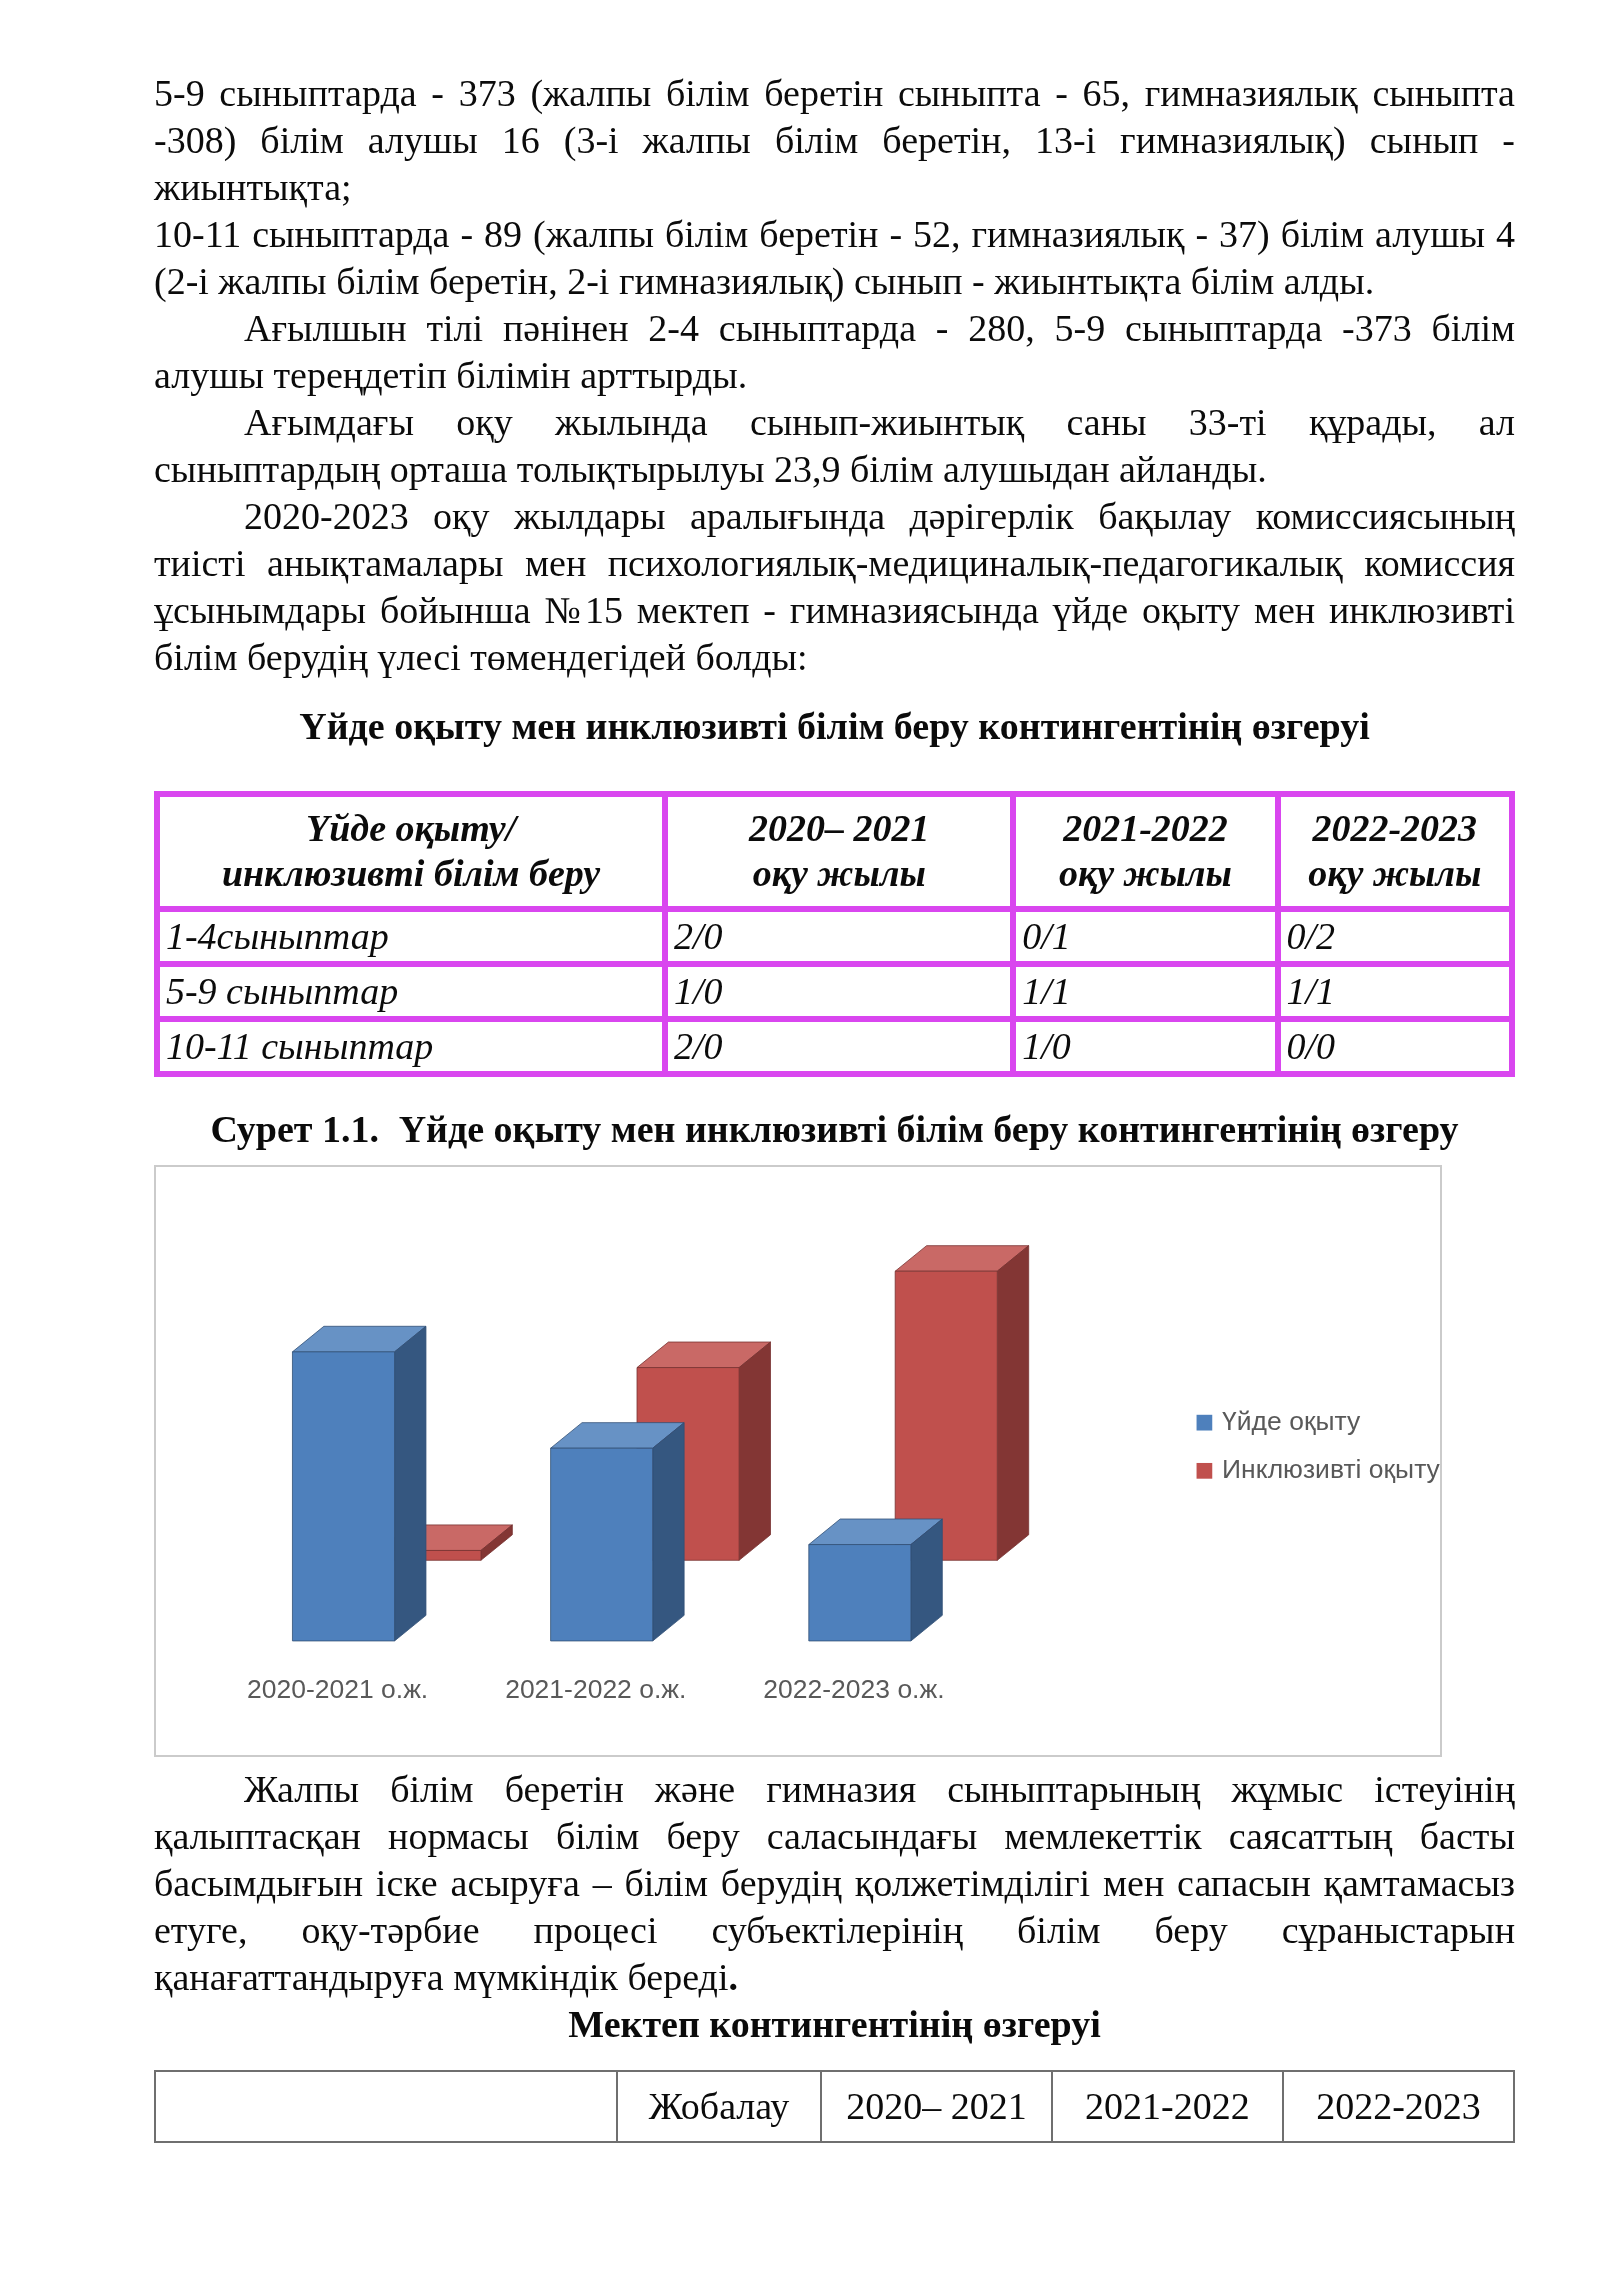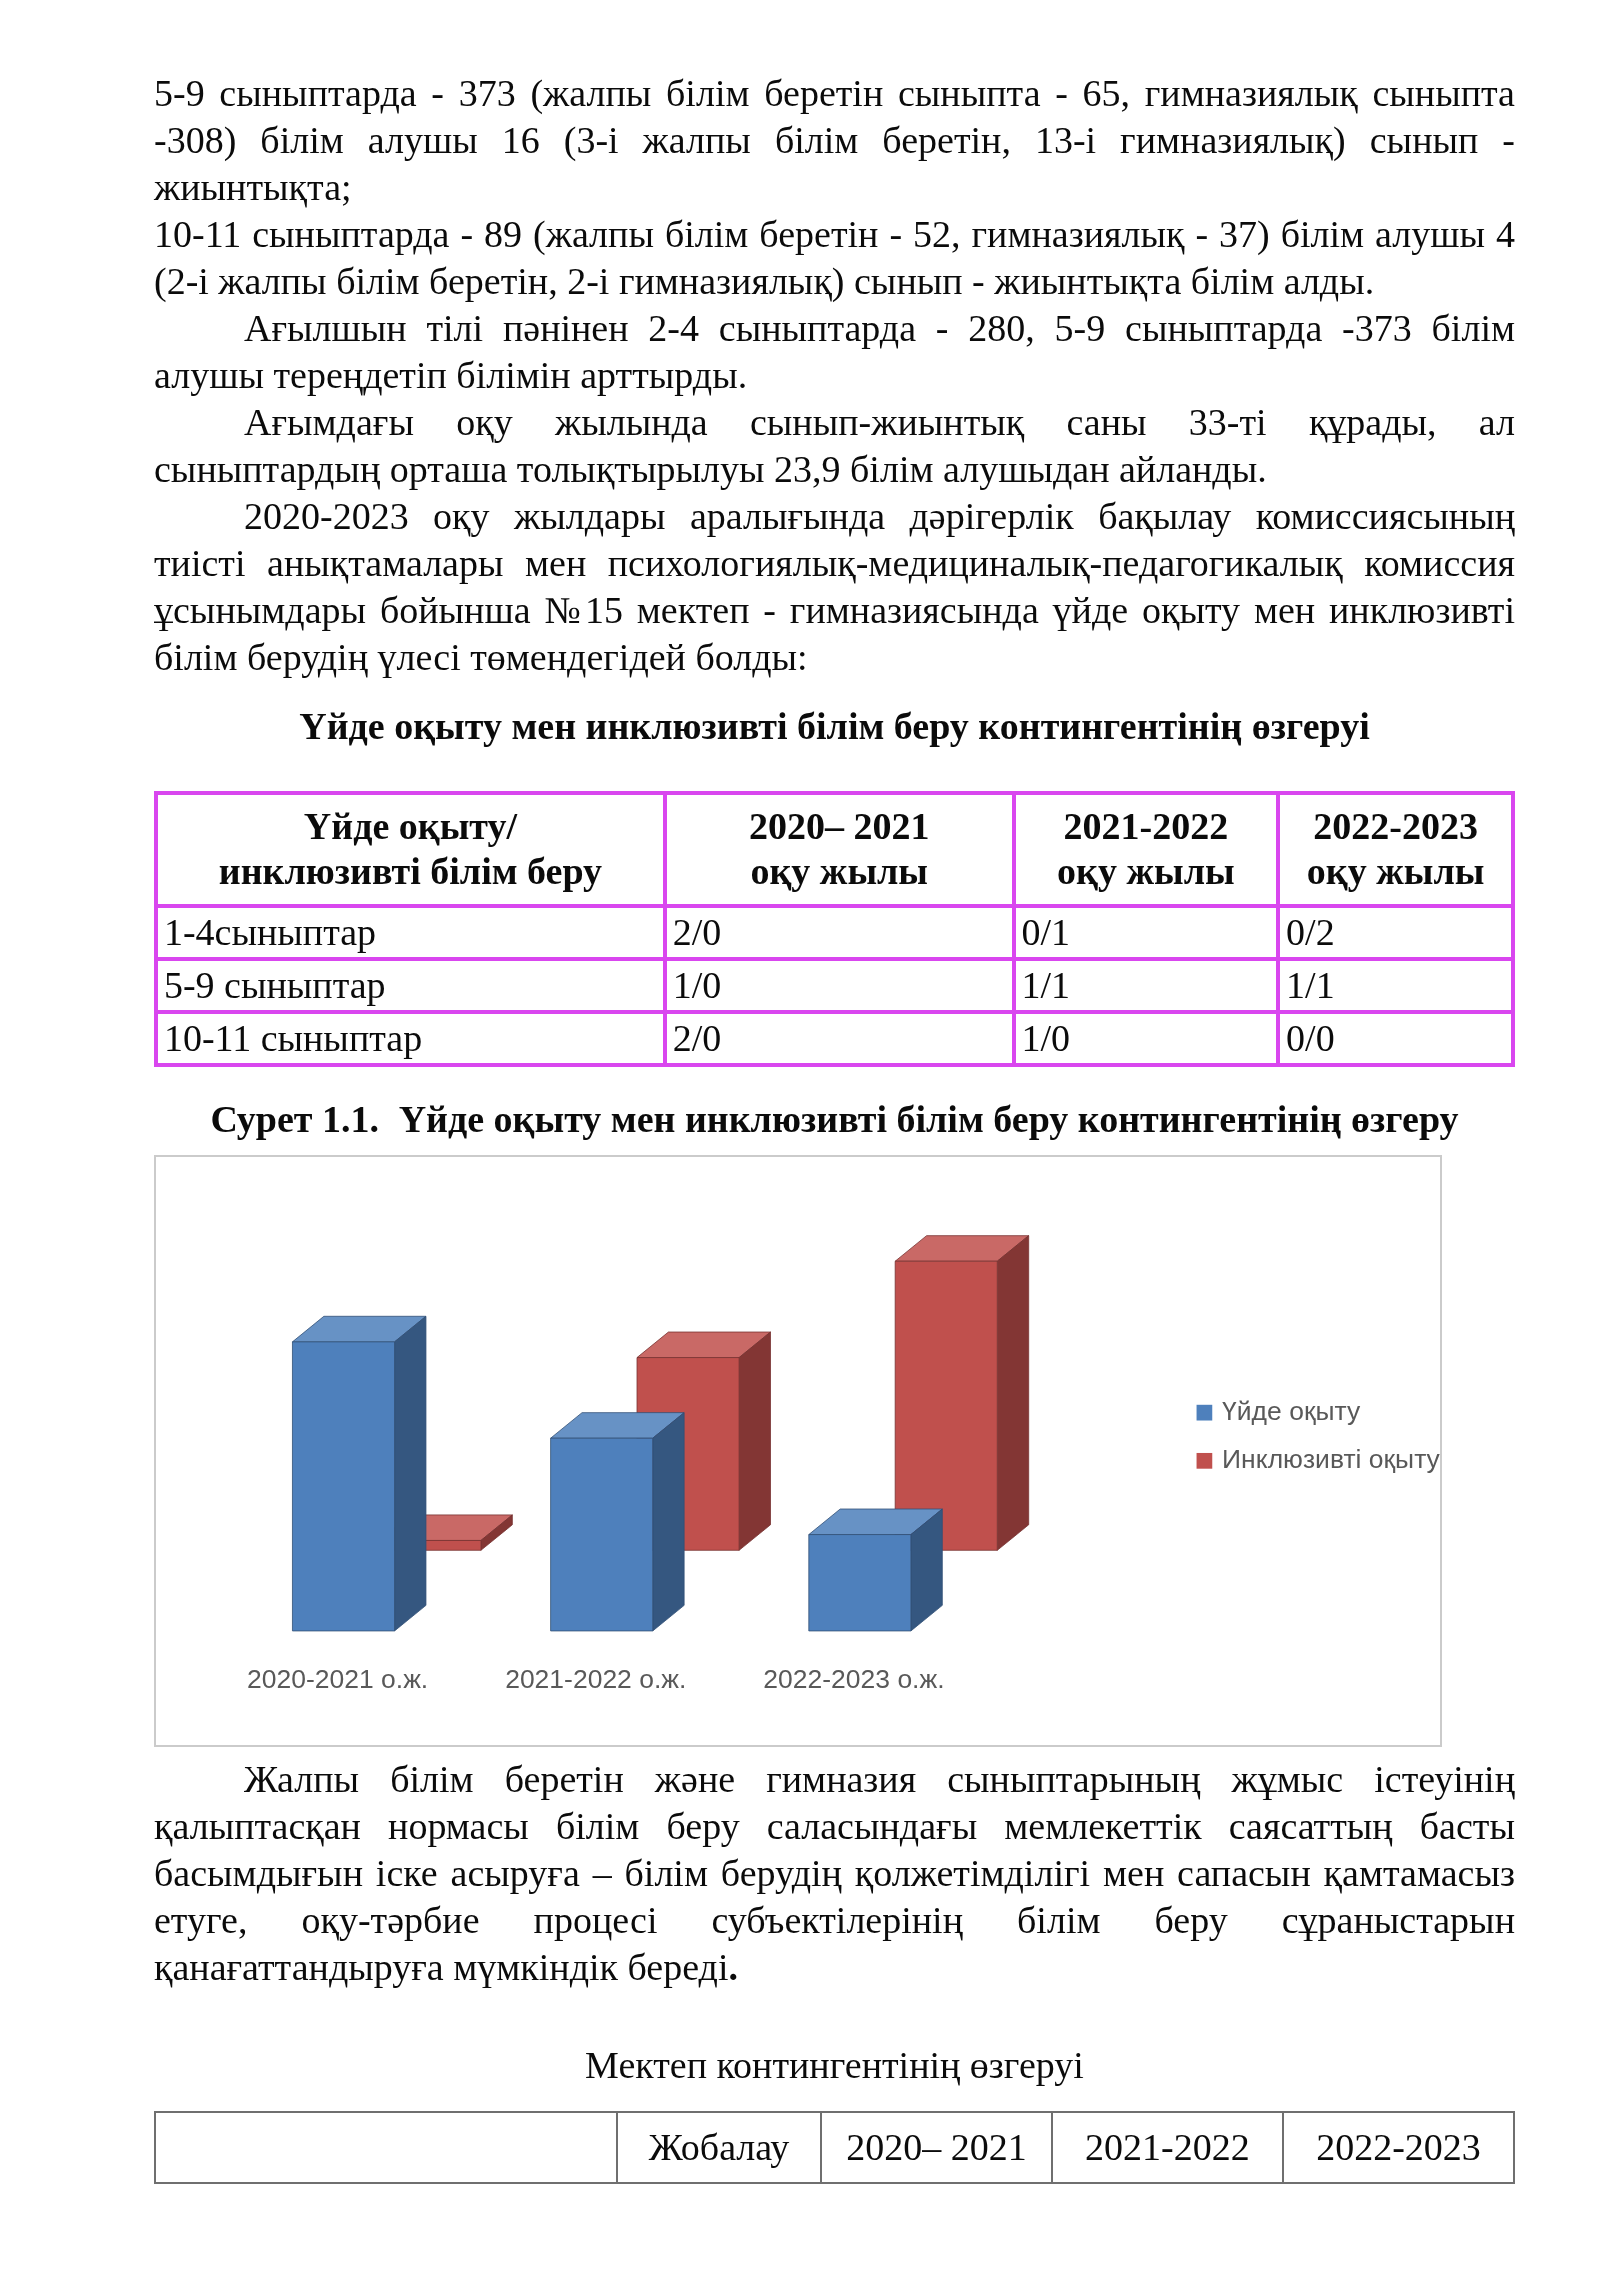--- a/index.html
+++ b/index.html
@@ -7,37 +7,37 @@
     width:1620px;height:2293px;background:#ffffff;overflow:hidden;position:relative;
     font-family:"Liberation Serif","DejaVu Serif",serif;
     font-size:38px;line-height:47px;color:#0b0b0b;
   }
   .content{padding:70px 105px 0 154px;}
   p{margin:0;text-align:justify;}
   p.indent{text-indent:90px;}
   .section-heading{font-weight:bold;text-align:center;margin-top:21.6px;}
   
   table.t1{border-collapse:collapse;width:100%;margin-top:41px;border:2.9px solid #a9a9a9;}
-  .t1 th,.t1 td{border:4px solid #d946ef;vertical-align:middle;}
+  .t1 th,.t1 td{border:6px solid #d946ef;vertical-align:middle;font-style:italic;}
   .t1 thead th{font-weight:bold;text-align:center;padding:9.8px 3.9px;line-height:45px;}
   .t1 td{height:47px;line-height:45px;padding:1px 5.9px;}
   .t1 td.lbl{text-align:left;margin-left:33px;}
   .t1 td.val{text-align:left;}
   
   .fig-caption{margin-top:29px;font-weight:bold;text-align:center;line-height:47px;}
   .fig-caption .fig-label{margin-right:19.6px;}
   
   .chart-frame{margin-top:11.8px;width:1284px;height:588px;border:2px solid #cbcbcb;background:#ffffff;}
   .chart-frame svg{display:block;width:100%;height:100%;}
   .chart-text{fill:#595959;font-family:"Liberation Sans","DejaVu Sans",sans-serif;font-size:27px;}
   
   .closing{margin-top:9px;}
   .closing b{font-weight:bold;}
   
-  .section-heading2{font-weight:normal;text-align:center;margin-top:51px;}
+  .section-heading2{font-weight:bold;text-align:center;}
   table.t2{border-collapse:collapse;width:100%;margin-top:21.6px;border:2.9px solid #a9a9a9;}
   .t2 th{border:2px solid #6f6f6f;font-weight:normal;text-align:center;height:65px;line-height:45px;padding:2px 3.9px;}
 </style>
 </head>
 <body>
 
 <div class="content">
 
   <p>5-9 сыныптарда - 373 (жалпы білім беретін сыныпта - 65, гимназиялық сыныпта -308) білім алушы 16 (3-і жалпы білім беретін, 13-і  гимназиялық) сынып - жиынтықта;</p>
   <p>10-11 сыныптарда - 89 (жалпы білім беретін - 52, гимназиялық - 37) білім алушы 4 (2-і жалпы білім беретін, 2-і  гимназиялық) сынып - жиынтықта білім алды.</p>

